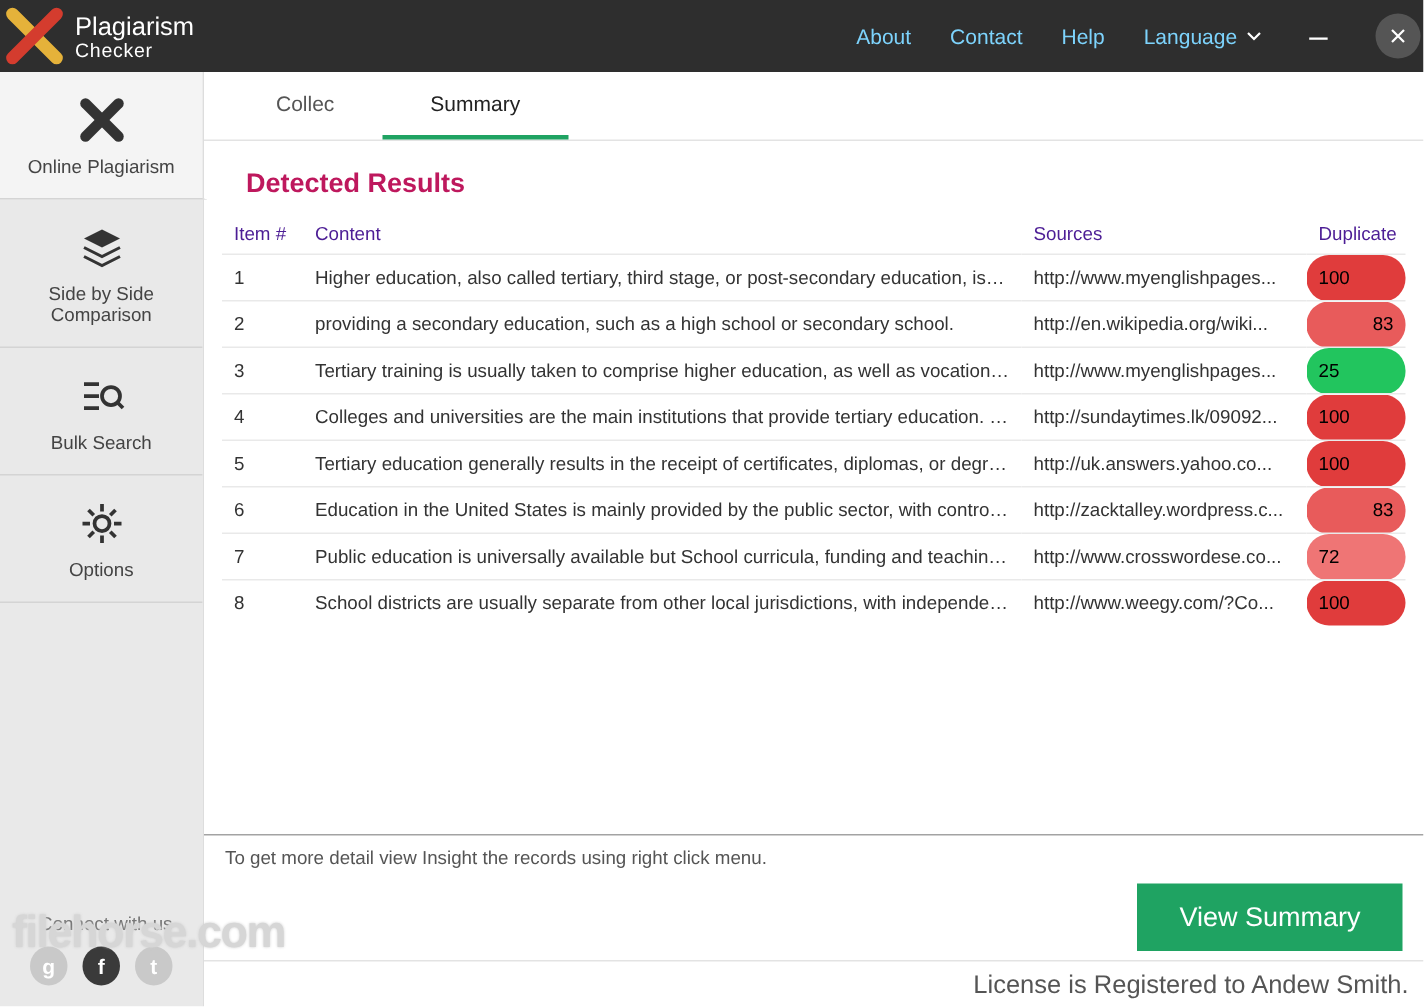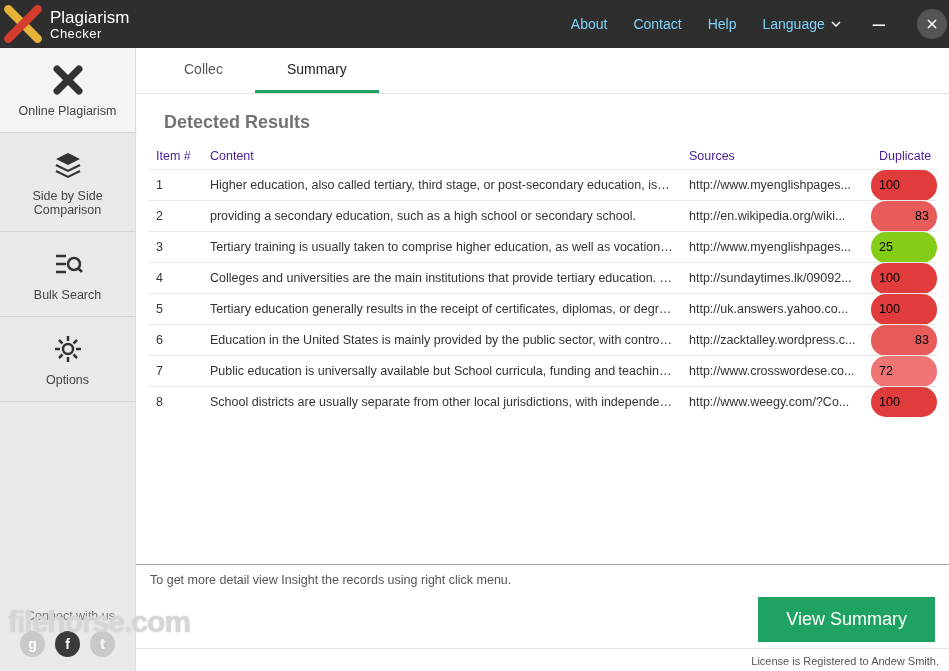--- a/index.html
+++ b/index.html
@@ -28,42 +28,42 @@
 .social { margin-top: 8px; display: flex; gap: 10px; }
 .social-circle { width: 26px; height: 26px; border-radius: 50%; background: #c9c9c9; display: inline-flex; align-items: center; justify-content: center; color: #fff; font-weight: bold; font-family: Arial; font-size: 14px; }
 .social-circle.fb { background: #3a3a3a; }
 
 .content { flex: 1; display: flex; flex-direction: column; border-left: 1px solid #ddd; }
 
 .tabs { display: flex; padding-left: 16px; border-bottom: 1px solid #e3e3e3; height: 46px; align-items: stretch; }
 .tab { padding: 0 32px; display: flex; align-items: center; color: #555; font-size: 14px; cursor: pointer; border-bottom: 3px solid transparent; }
 .tab.active { border-bottom-color: #1fa362; color: #222; }
 
-.section-title { color: #737373; font-size: 18px; font-weight: 600; padding: 18px 8px 12px 28px; }
+.section-title { color: #be185d; font-size: 18px; font-weight: 600; padding: 18px 8px 12px 28px; }
 
 .table-wrap { flex: 1; overflow: auto; padding: 0 12px 0 12px; }
 table { width: 100%; border-collapse: collapse; table-layout: fixed; }
 th { text-align: left; font-weight: 400; color: #4c1d95; font-size: 12.5px; padding: 4px 8px 6px; }
 tbody tr { border-top: 1px solid #e9e9e9; }
 td { padding: 8px 8px; font-size: 12.5px; color: #333; white-space: nowrap; overflow: hidden; text-overflow: ellipsis; }
 .col-num { width: 54px; }
 .col-content { width: auto; }
 .col-src { width: 190px; }
 .col-dup { width: 66px; text-align: left; }
 td.dup { color: #000; font-weight: 500; border-radius: 15px; }
 .dup-100 { background: #e03c3c; }
 .dup-83 { background: #e85b5b; text-align: right; }
 .dup-72 { background: #ef7575; }
-.dup-25 { background: #84cc16; }
+.dup-25 { background: #22c55e; }
 
 .footer-area { border-top: 1px solid #a3a3a3; }
 .hint { padding: 8px 14px 4px; font-size: 12.5px; color: #555; }
 .btn-row { display: flex; padding: 6px 14px 6px; }
 .view-summary { margin-left: auto; background: #1fa362; color: #fff; padding: 12px 28px; font-size: 18px; border: none; cursor: pointer; }
-.license-bar { border-top: 1px solid #e3e3e3; text-align: right; font-size: 11px; color: #555; padding: 6px 10px 4px; }
+.license-bar { border-top: 1px solid #e3e3e3; text-align: right; font-size: 17px; color: #555; padding: 6px 10px 4px; }
 
 .watermark { position: absolute; left: 8px; bottom: 32px; color: #d6d6d6; font-size: 30px; font-weight: bold; font-family: Arial Black, Arial; letter-spacing: -1px; pointer-events: none; text-shadow: 0 0 2px #ccc; }
 </style>
 </head>
 <body>
 
 <div class="topbar">
   <div class="logo">
     <svg class="logo-x" viewBox="0 0 40 40">
       <path d="M6 6 L34 34" stroke="#e5b23a" stroke-width="8" stroke-linecap="round"></path>

